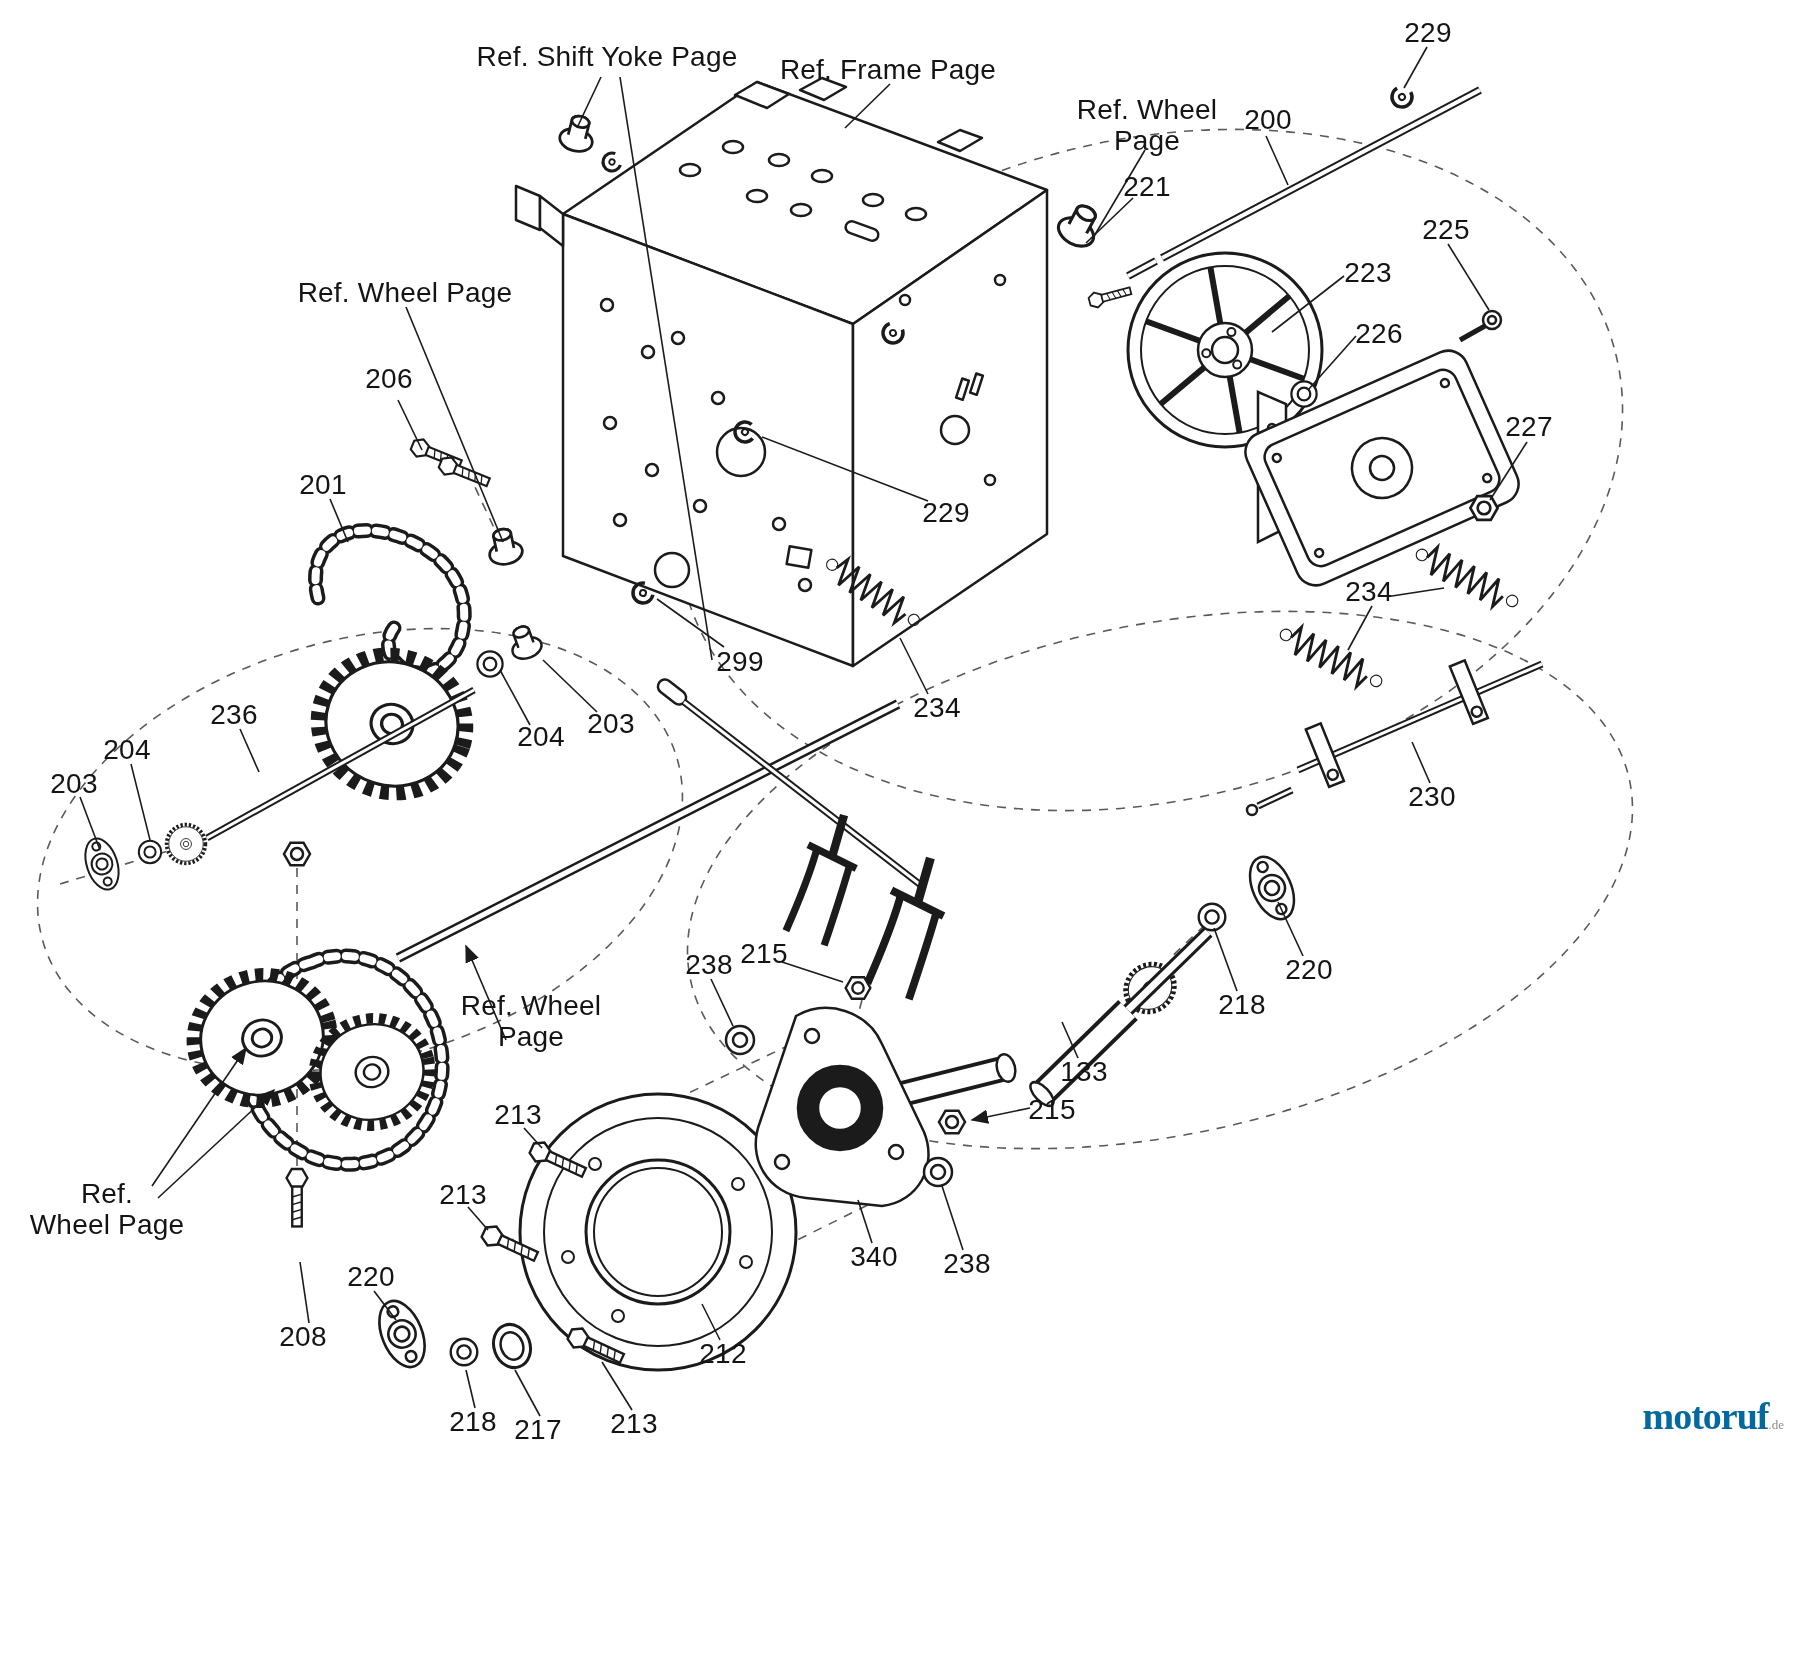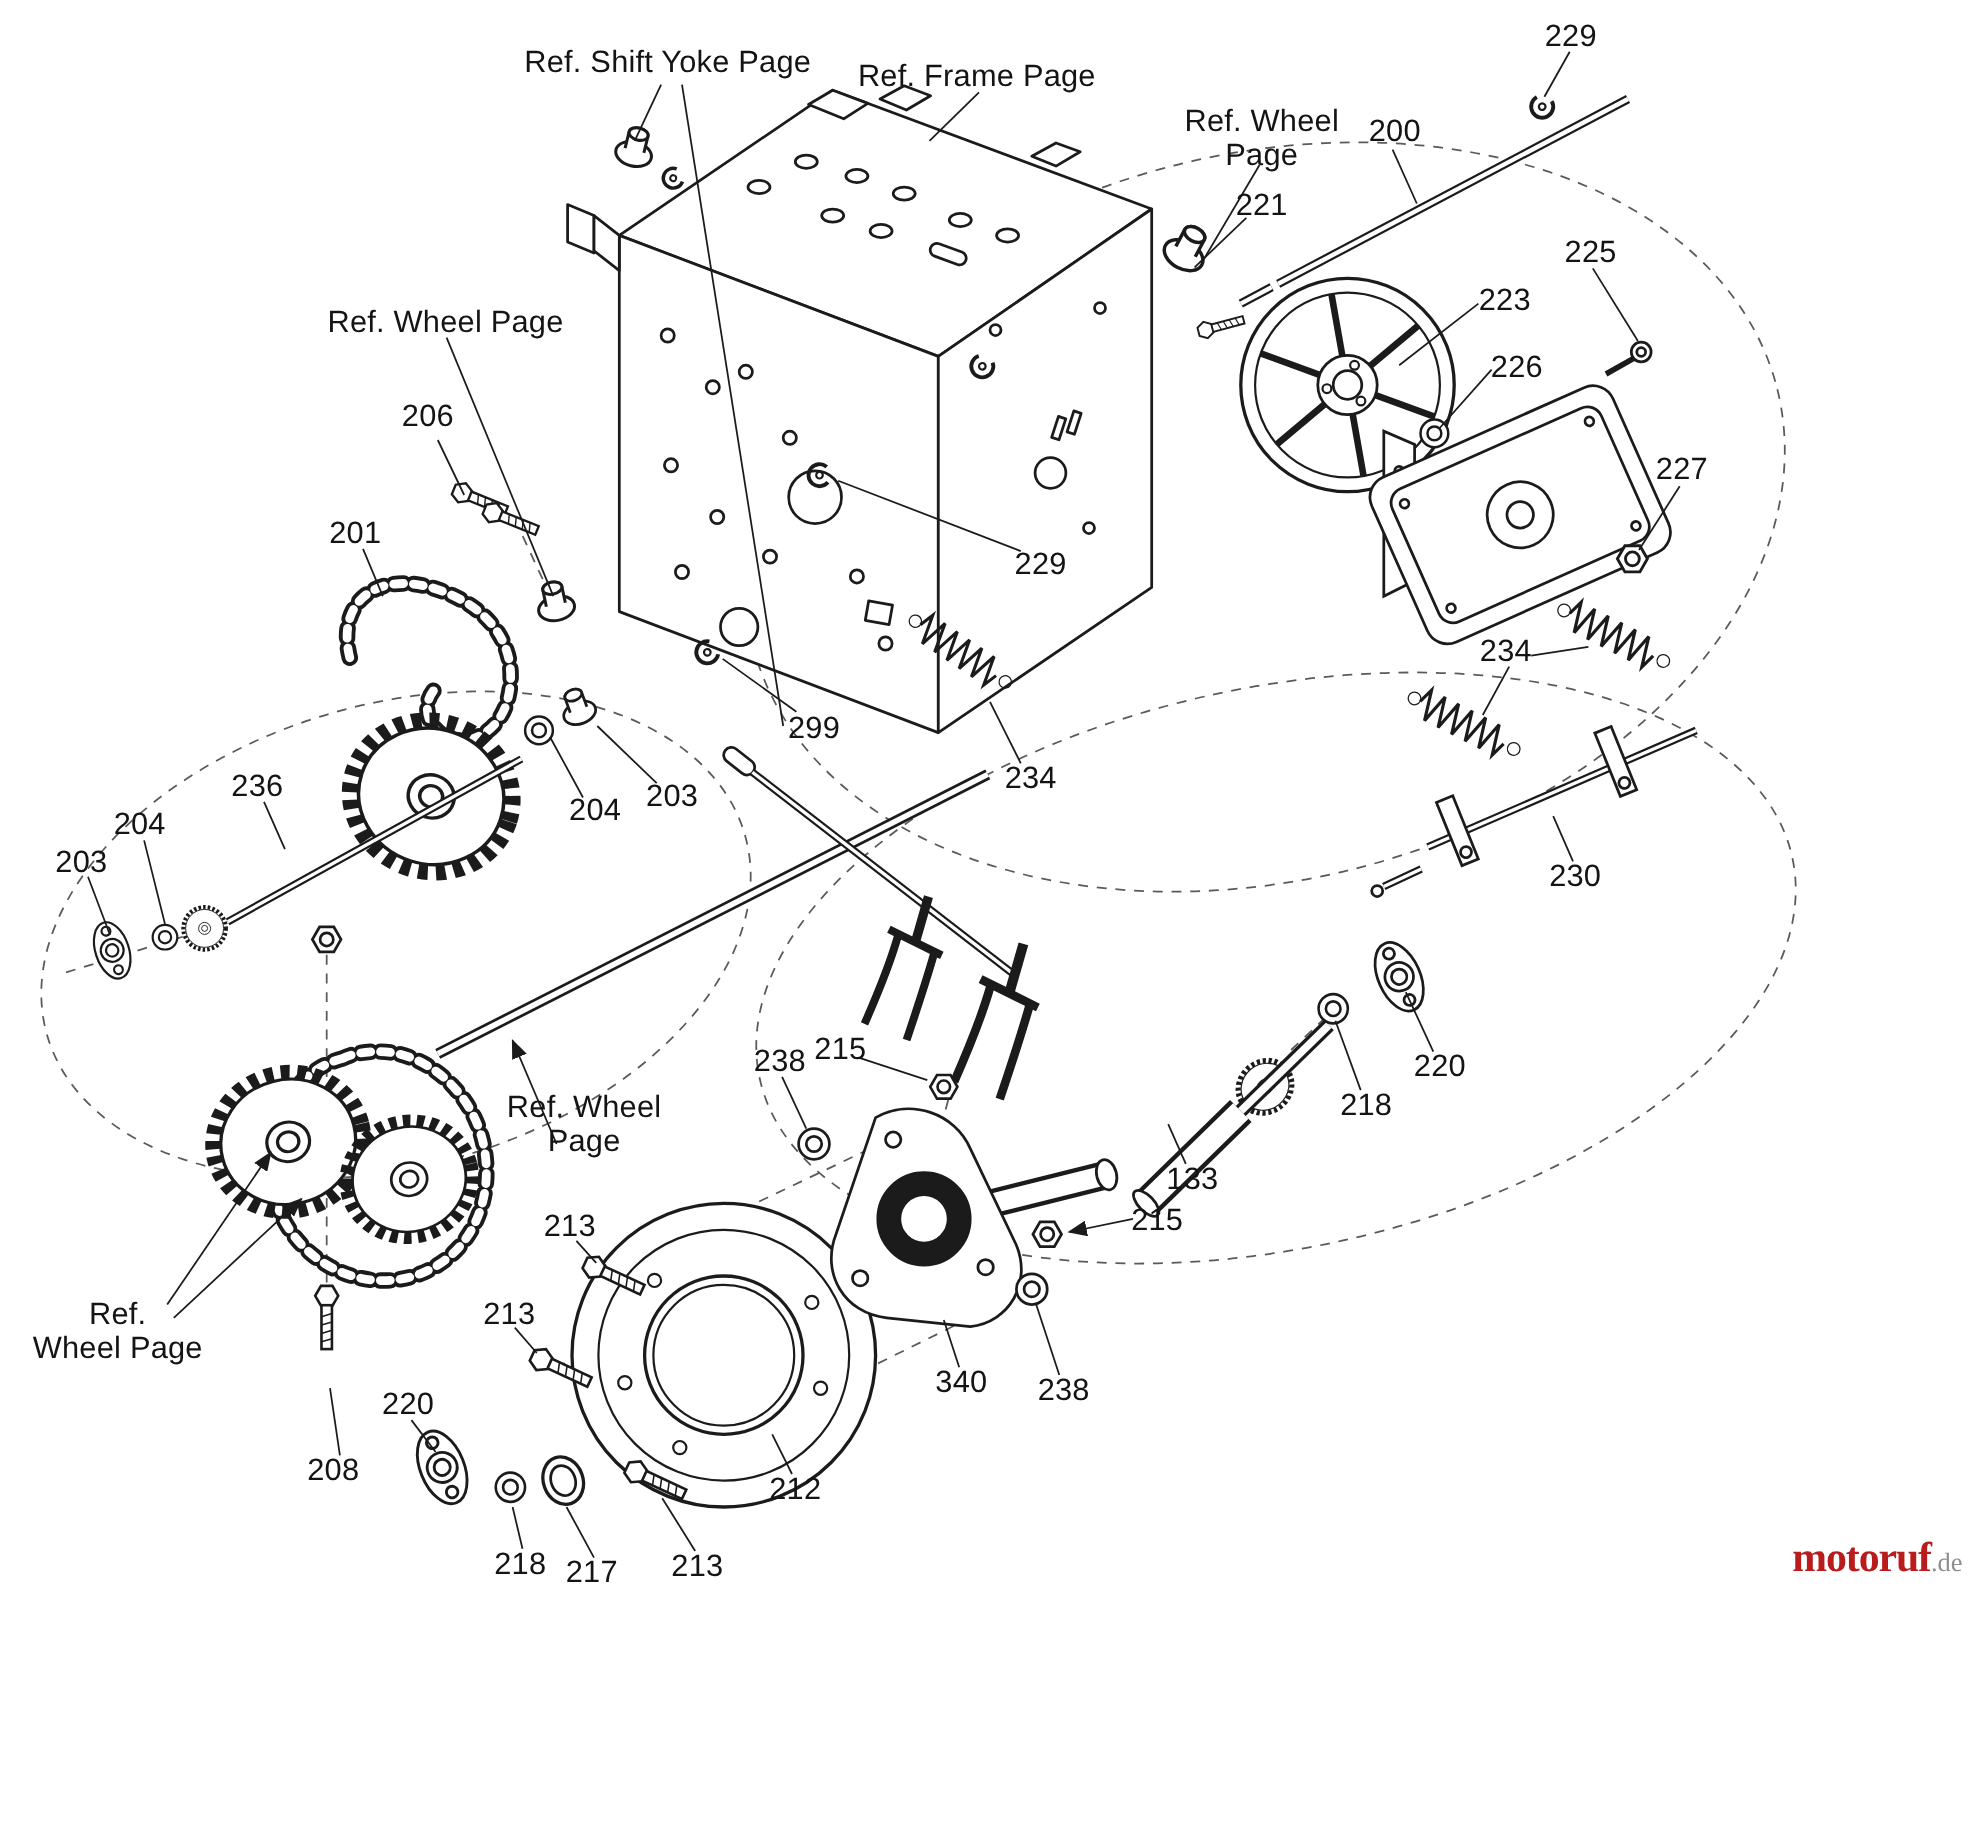--- a/index.html
+++ b/index.html
@@ -24,25 +24,25 @@
   }
   .watermark{
     position:absolute;
     right:16px;
     bottom:8px;
     font-family:"Liberation Serif", serif;
   }
   .watermark .brand{
     font-weight:bold;
     font-size:38px;
-    color:#b91c1c;
+    color:#0369a1;
     letter-spacing:-1px;
   }
   .watermark .tld{
-    font-size:24px;
+    font-size:13px;
     color:#8d8d8d;
   }
 </style>
 </head>
 <body>
 
 <div class="stage">
 
 <svg width="1800" height="1659" viewBox="0 0 1800 1659" xmlns="http://www.w3.org/2000/svg">
 

